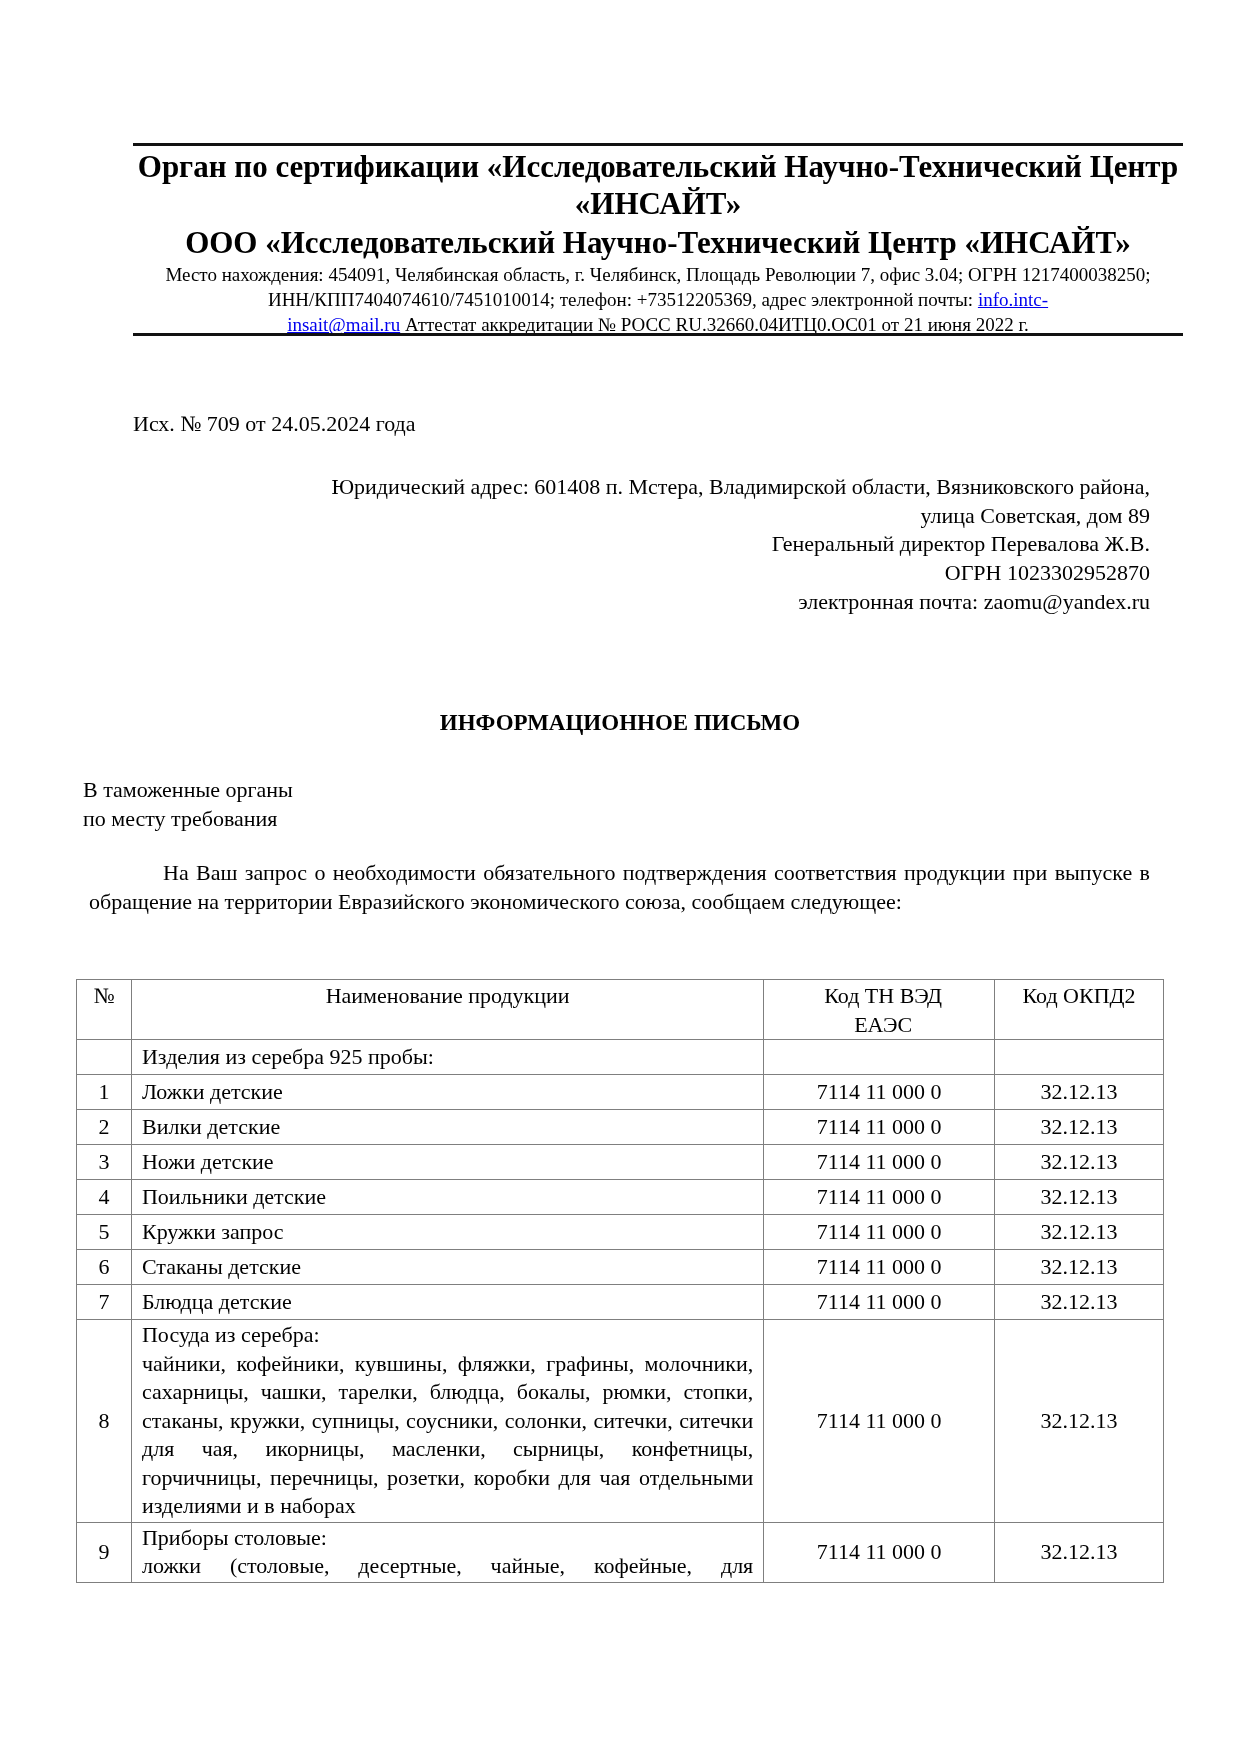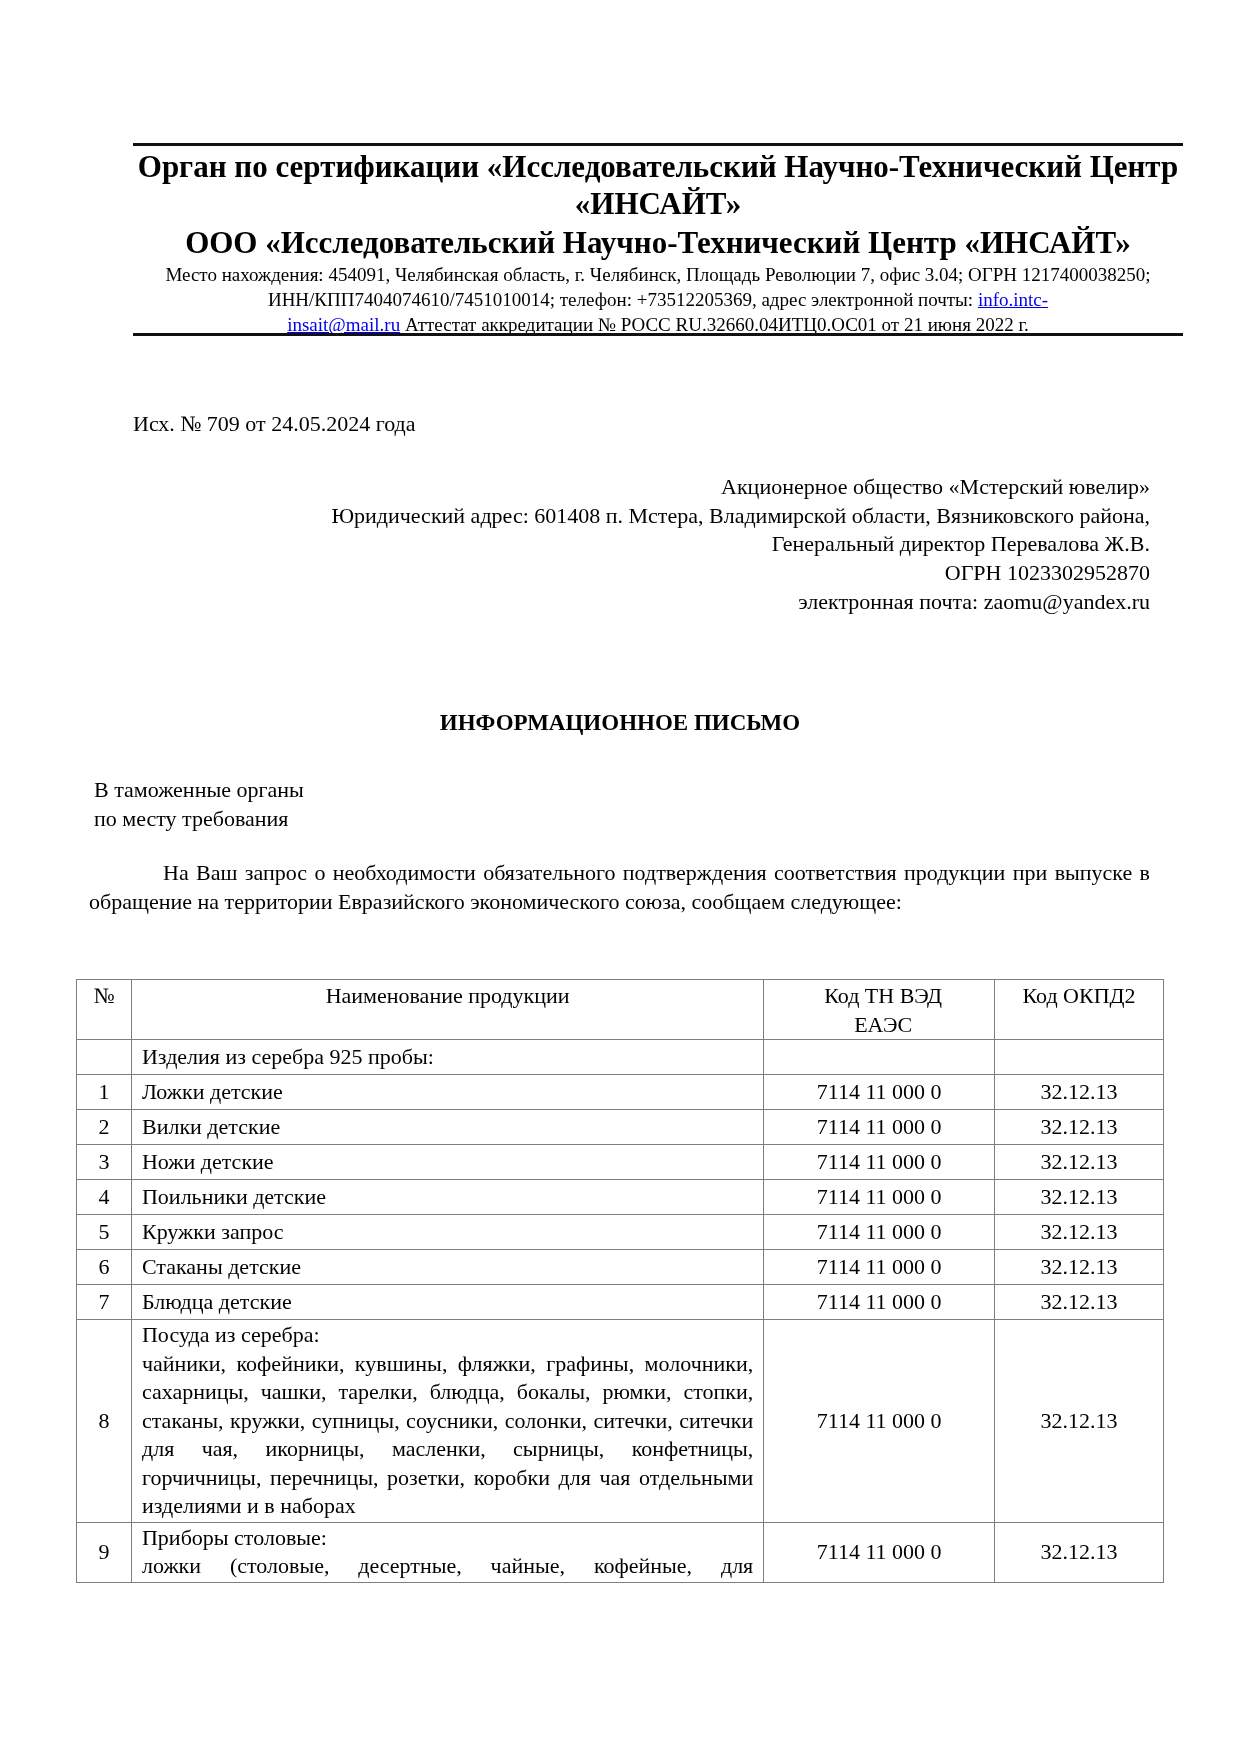--- a/index.html
+++ b/index.html
@@ -35,21 +35,21 @@
       position: absolute; right: 91px; top: 473px; width: 980px;
       text-align: right; font-size: 22px; line-height: 28.7px;
     }
 
     .doc-title {
       position: absolute; left: 76px; width: 1088px; top: 709px;
       text-align: center; font-weight: bold; font-size: 23px; line-height: 28px;
     }
 
     .recipient {
-      position: absolute; left: 94px; top: 776px; font-size: 22px; line-height: 28.5px;
+      position: absolute; left: 83px; top: 776px; font-size: 22px; line-height: 28.5px;
     }
 
     .body-para {
       position: absolute; left: 89px; width: 1061px; top: 859px;
       font-size: 22px; line-height: 28.5px; text-align: justify; text-indent: 74px;
     }
 
     
     table.products {
       position: absolute; left: 76px; top: 979px; width: 1088px;
@@ -82,22 +82,22 @@
 <div class="lh-company">ООО «Исследовательский Научно-Технический Центр «ИНСАЙТ»</div>
 <div class="lh-details">
   <span>Место нахождения: 454091, Челябинская область, г. Челябинск, Площадь Революции 7, офис 3.04; ОГРН</span>
   <span>1217400038250; ИНН/КПП7404074610/7451010014; телефон: +73512205369, адрес электронной почты: </span><a class="link"><span>info.intc-</span><br><span>insait@mail.ru</span></a><span> Аттестат аккредитации № РОСС RU.32660.04ИТЦ0.ОС01 от 21 июня 2022 г.</span>
 </div>
 <div class="rule bottom"></div>
 
 <div class="ref">Исх. № 709 от 24.05.2024 года</div>
 
 <div class="addressee">
-  <div>Акционерное общество «Мстерский ювелир»</div>
   <div>Юридический адрес: 601408 п. Мстера, Владимирской области, Вязниковского района,</div>
+  <div>улица Советская, дом 89</div>
   <div>Генеральный директор Перевалова Ж.В.</div>
   <div>ОГРН 1023302952870</div>
   <div>электронная почта: zaomu@yandex.ru</div>
 </div>
 
 <div class="doc-title">ИНФОРМАЦИОННОЕ ПИСЬМО</div>
 
 <div class="recipient">
   <div>В таможенные органы</div>
   <div>по месту требования</div>

